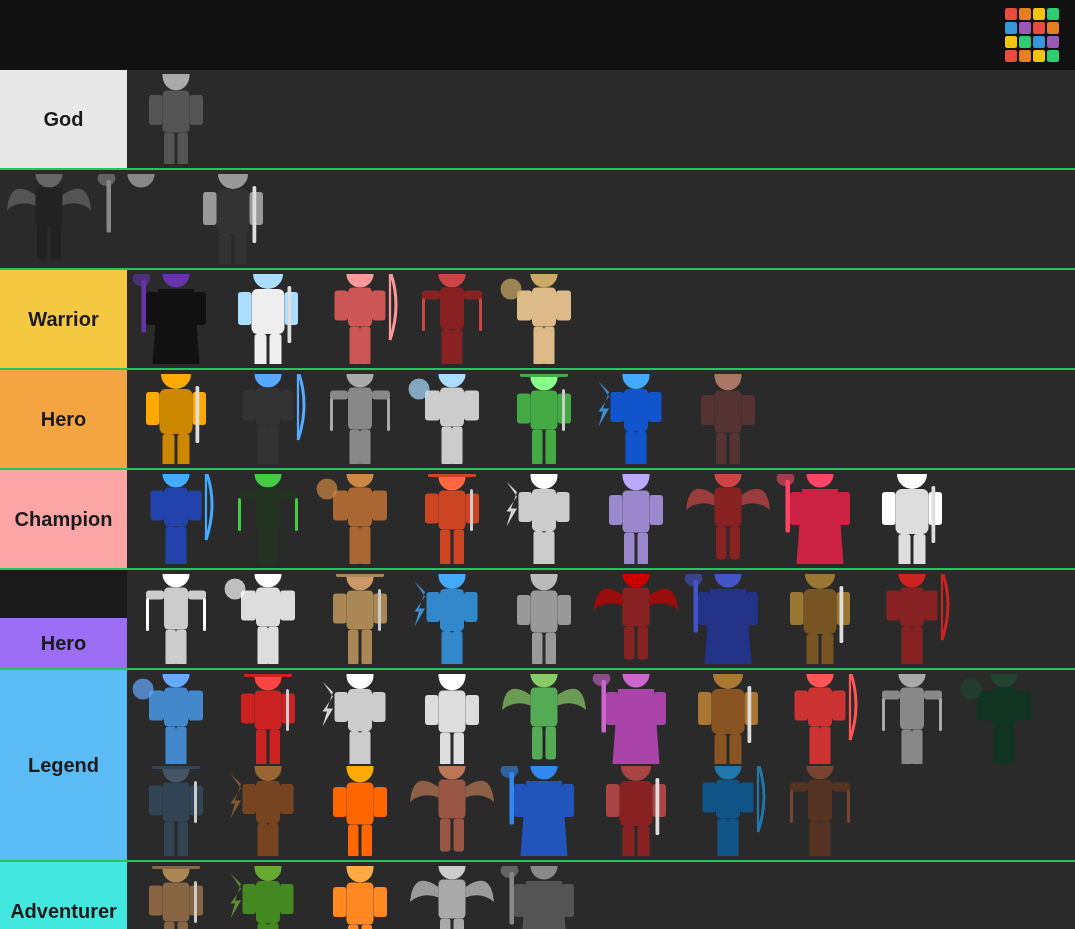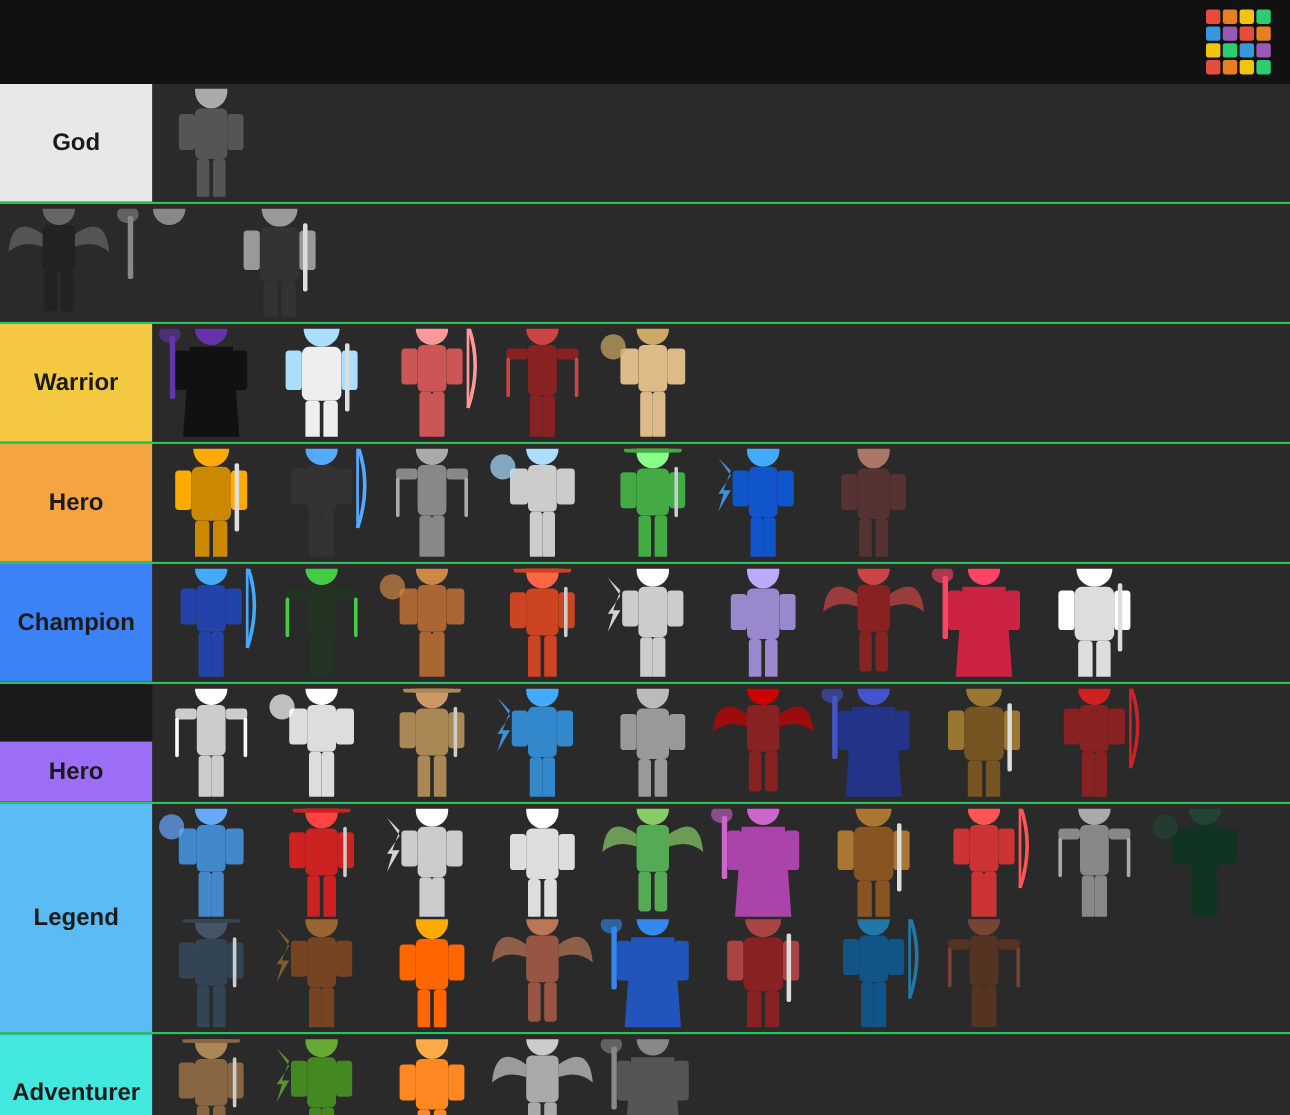--- a/index.html
+++ b/index.html
@@ -313,21 +313,21 @@
         <rect x="21" y="21" width="18" height="28" rx="3" fill="#553333"></rect>
         <rect x="12" y="24" width="9" height="20" rx="2" fill="#553333"></rect>
         <rect x="39" y="24" width="9" height="20" rx="2" fill="#553333"></rect>
         <rect x="22" y="49" width="7" height="22" rx="2" fill="#553333"></rect>
         <rect x="31" y="49" width="7" height="22" rx="2" fill="#553333"></rect>
       </svg>
           </div>
         </div>
       </div>
       <div class="tier-row">
-        <div class="tier-label tier-champion" style="background: #3b82f6;">Champion</div>
+        <div class="tier-label tier-champion" style="background: #fca5a5;">Champion</div>
         <div class="tier-content">
           <div class="char-slot" title="Champion character 1">
             <svg viewBox="0 0 60 80" xmlns="http://www.w3.org/2000/svg">
         <ellipse cx="30" cy="10" rx="9" ry="9" fill="#44aaff"></ellipse>
         <rect x="22" y="19" width="16" height="26" rx="3" fill="#2244aa"></rect>
         <rect x="13" y="21" width="9" height="20" rx="2" fill="#2244aa"></rect>
         <rect x="38" y="21" width="9" height="20" rx="2" fill="#2244aa"></rect>
         <rect x="23" y="45" width="7" height="26" rx="2" fill="#2244aa"></rect>
         <rect x="30" y="45" width="7" height="26" rx="2" fill="#2244aa"></rect>
         <path d="M50 8 Q58 30 50 54" stroke="#44aaff" stroke-width="2" fill="none"></path>

